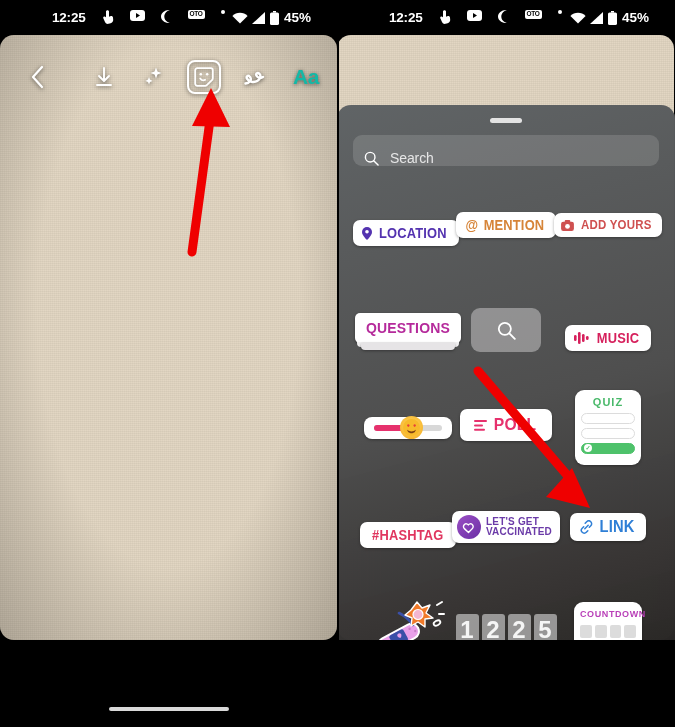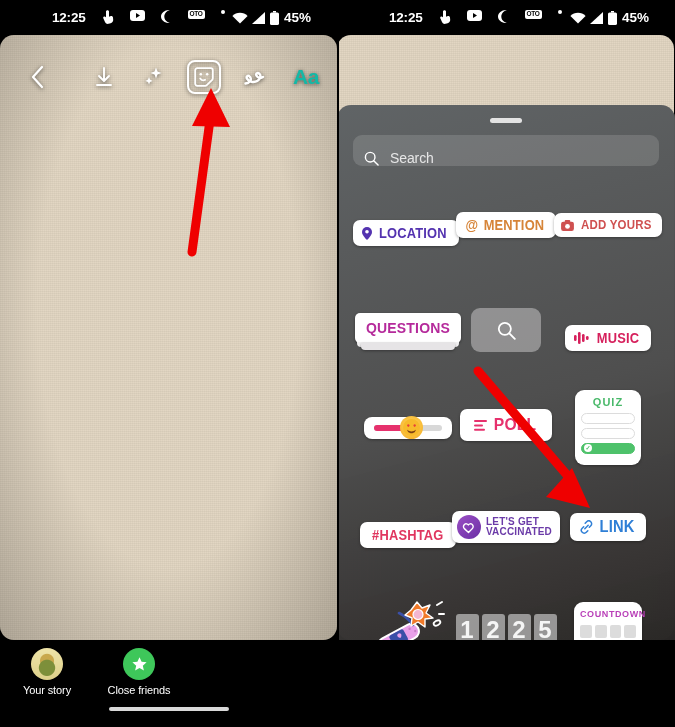--- a/index.html
+++ b/index.html
@@ -290,34 +290,20 @@
         <div class="tb-btn aa">Aa</div>
       </div>
     </div>
 
     <svg class="arrow-svg" style="left:170px; top:82px;" width="80" height="175" viewBox="0 0 80 175">
       <path d="M22 170 L40 38 L40 38" stroke="#ef0000" stroke-width="9" fill="none" stroke-linecap="round"></path>
       <path d="M41 6 L60 45 L22 44 Z" fill="#ef0000"></path>
     </svg>
 
     <div class="story-bottom">
-      <div class="audience">
-        <div class="aud-item">
-          <div class="aud-circle story"></div>
-          <span class="aud-label">Your story</span>
-        </div>
-        <div class="aud-item">
-          <div class="aud-circle cf">
-            <svg width="17" height="17" viewBox="0 0 17 17">
-                <path d="M8.5 1.2 10.6 5.8l5 .5-3.8 3.4 1.1 4.9-4.4-2.6-4.4 2.6 1.1-4.9L1.4 6.3l5-.5z" fill="#fff"></path>
-              </svg>
-          </div>
-          <span class="aud-label">Close friends</span>
-        </div>
-      </div>
       <div class="home-indicator"></div>
     </div>
   </div>
 
   <div class="divider"></div>
 
   <div class="phone right">
 
     <div class="statusbar">
       <div class="sb-left">

